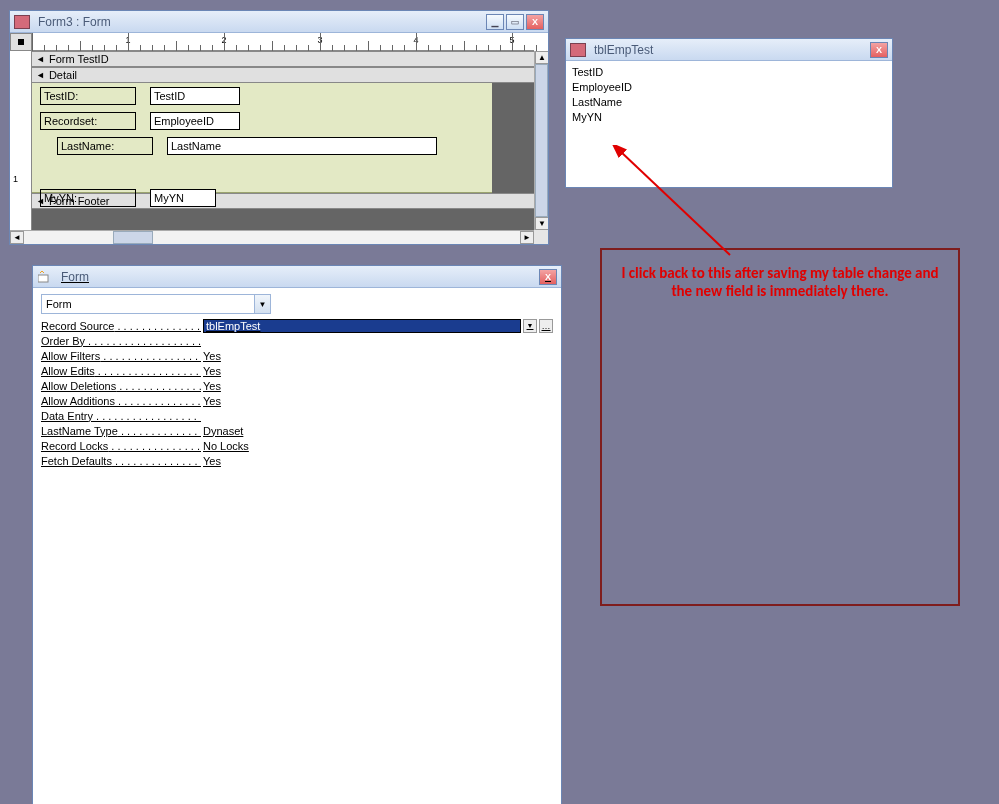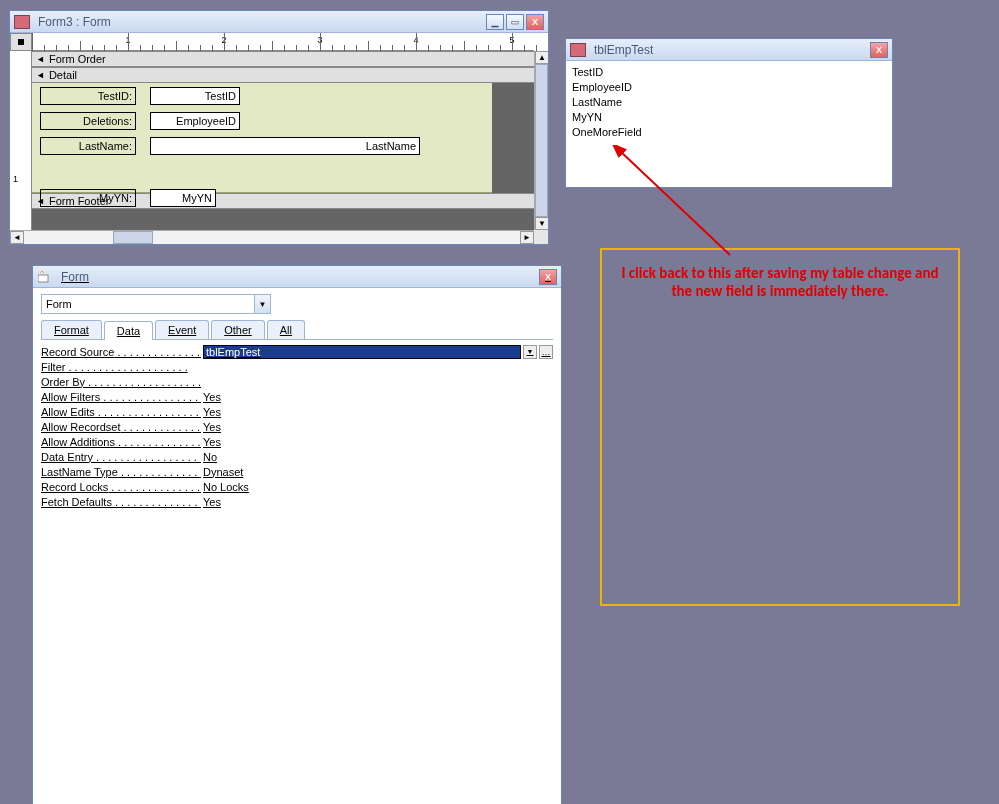--- a/index.html
+++ b/index.html
@@ -92,21 +92,21 @@
   .section-body {
     background: #e3e9c5;
     background-image: radial-gradient(#9aa36e 0.6px, transparent 0.6px);
     background-size: 6px 6px;
     position: relative;
     border-bottom: 1px solid #9aa36e;
   }
   #detail-body { height: 110px; width: 460px;}
   .section-wrap{display:flex;}
   .section-wrap .gray-right{flex:1;background:#656565;}
-  .field-row { position: absolute; height: 20px; display: flex; align-items: center; text-align: right; }
+  .field-row { position: absolute; height: 20px; display: flex; align-items: center; }
   .field-row .lbl {
     width: 96px; height: 18px; line-height: 16px;
     background: transparent;
     border: 1px solid #000;
     padding: 0 3px;
     font-size: 11px;
     margin-right: 14px;
   }
   .field-row .txt {
     height: 18px; line-height: 16px;
@@ -157,21 +157,21 @@
   .prop-row.active .pval .valwrap{
     background:#1a3c8f;color:#fff;padding:0 2px;border:1px solid #000;
     display:inline-block;height:14px;line-height:12px;flex:1;
   }
   .prop-row.active .dd-small{width:14px;height:14px;border:1px solid #999;background:#eee;font-size:7px;display:flex;align-items:center;justify-content:center;}
   .prop-row.active .build{width:14px;height:14px;border:1px solid #999;background:#eee;font-size:9px;display:flex;align-items:center;justify-content:center;}
 
   
   #callout{
     position:absolute;left:600px;top:248px;width:360px;height:358px;
-    border:2px solid #eab308;background:transparent;
+    border:2px solid #7f1d1d;background:transparent;
     padding:14px;color:#e00000;font-family:Calibri, Arial, sans-serif;
     font-size:15px;font-weight:bold;text-align:center;
   }
   #arrow{position:absolute;left:610px;top:145px;pointer-events:none;}
 </style>
 </head>
 <body>
 
 <div class="window" id="win-form3">
   <div class="titlebar">
@@ -234,37 +234,37 @@
         <div class="tick" style="left: 480px;"></div>
         <div class="tick minor" style="left: 492px;"></div>
         <div class="tick minor" style="left: 504px;"></div>
       </div>
     <div class="ruler-v" id="ruler-v">
         <div class="num" style="top: 128px;">1</div>
       </div>
     <div class="design-area">
       <div class="section-bar">
         <span class="arrow">◄</span>
-        <span>Form Order</span>
+        <span>Form TestID</span>
       </div>
       <div class="section-bar">
         <span class="arrow">◄</span>
         <span>Detail</span>
       </div>
       <div class="section-wrap">
         <div class="section-body" id="detail-body">
             <div class="field-row" style="left: 8px; top: 3px;">
               <div class="lbl">TestID:</div>
               <div class="txt" style="width: 90px;">TestID</div>
             </div>
             <div class="field-row" style="left: 8px; top: 28px;">
-              <div class="lbl">Deletions:</div>
+              <div class="lbl">Recordset:</div>
               <div class="txt" style="width: 90px;">EmployeeID</div>
             </div>
-            <div class="field-row" style="left: 8px; top: 53px;">
+            <div class="field-row" style="left: 25px; top: 53px;">
               <div class="lbl">LastName:</div>
               <div class="txt" style="width: 270px;">LastName</div>
             </div>
             <div class="field-row" style="left: 8px; top: 85px; margin-top: 20px;">
               <div class="lbl">MyYN:</div>
               <div class="txt" style="width: 66px;">MyYN</div>
             </div>
           </div>
         <div class="gray-right"></div>
       </div>
@@ -297,21 +297,20 @@
     <span class="title">tblEmpTest</span>
     <div class="winbtns">
       <div class="winbtn close">X</div>
     </div>
   </div>
   <div class="body" id="field-list-body">
       <div class="field-list-item">TestID</div>
       <div class="field-list-item">EmployeeID</div>
       <div class="field-list-item">LastName</div>
       <div class="field-list-item">MyYN</div>
-      <div class="field-list-item">OneMoreField</div>
     </div>
 </div>
 
 <div class="window" id="win-props">
   <div class="titlebar">
     <span class="magic-icon">
       <svg width="14" height="12">
           <rect x="0" y="4" width="10" height="7" fill="#fff" stroke="#888"></rect>
           <path d="M2 2 L4 0 L6 2" stroke="#f0a020" fill="none"></path>
         </svg>
@@ -319,77 +318,61 @@
     <span class="title">Form</span>
     <div class="winbtns">
       <div class="winbtn close">X</div>
     </div>
   </div>
   <div class="body">
     <div class="combo">
       <span class="val">Form</span>
       <span class="dd">▼</span>
     </div>
-    <div class="tabs" id="tabs">
-        <div class="tab">Format</div>
-        <div class="tab active">Data</div>
-        <div class="tab">Event</div>
-        <div class="tab">Other</div>
-        <div class="tab">All</div>
-      </div>
     <div class="props" id="props">
         <div class="prop-row active">
           <span class="pname"><span>Record Source</span> . . . . . . . . . . . . . . . . . . . . </span>
           <span class="pval">
             <span class="valwrap">tblEmpTest</span>
             <span class="dd-small">▼</span>
             <span class="build">…</span>
           </span>
         </div>
         <div class="prop-row">
-          <span class="pname"><span>Filter</span> . . . . . . . . . . . . . . . . . . . . </span>
+          <span class="pname"><span>Order By</span> . . . . . . . . . . . . . . . . . . . . </span>
           <span class="pval">
             <span></span>
           </span>
         </div>
         <div class="prop-row">
-          <span class="pname"><span>Order By</span> . . . . . . . . . . . . . . . . . . . . </span>
-          <span class="pval">
-            <span></span>
-          </span>
-        </div>
-        <div class="prop-row">
           <span class="pname"><span>Allow Filters</span> . . . . . . . . . . . . . . . . . . . . </span>
           <span class="pval">
             <span>Yes</span>
           </span>
         </div>
         <div class="prop-row">
           <span class="pname"><span>Allow Edits</span> . . . . . . . . . . . . . . . . . . . . </span>
           <span class="pval">
             <span>Yes</span>
           </span>
         </div>
         <div class="prop-row">
-          <span class="pname"><span>Allow Recordset</span> . . . . . . . . . . . . . . . . . . . . </span>
+          <span class="pname"><span>Allow Deletions</span> . . . . . . . . . . . . . . . . . . . . </span>
           <span class="pval">
             <span>Yes</span>
           </span>
         </div>
         <div class="prop-row">
           <span class="pname"><span>Allow Additions</span> . . . . . . . . . . . . . . . . . . . . </span>
           <span class="pval">
             <span>Yes</span>
           </span>
         </div>
         <div class="prop-row">
           <span class="pname"><span>Data Entry</span> . . . . . . . . . . . . . . . . . . . . </span>
-          <span class="pval">
-            <span>No</span>
-          </span>
         </div>
         <div class="prop-row">
           <span class="pname"><span>LastName Type</span> . . . . . . . . . . . . . . . . . . . . </span>
           <span class="pval">
             <span>Dynaset</span>
           </span>
         </div>
         <div class="prop-row">
           <span class="pname"><span>Record Locks</span> . . . . . . . . . . . . . . . . . . . . </span>
           <span class="pval">

